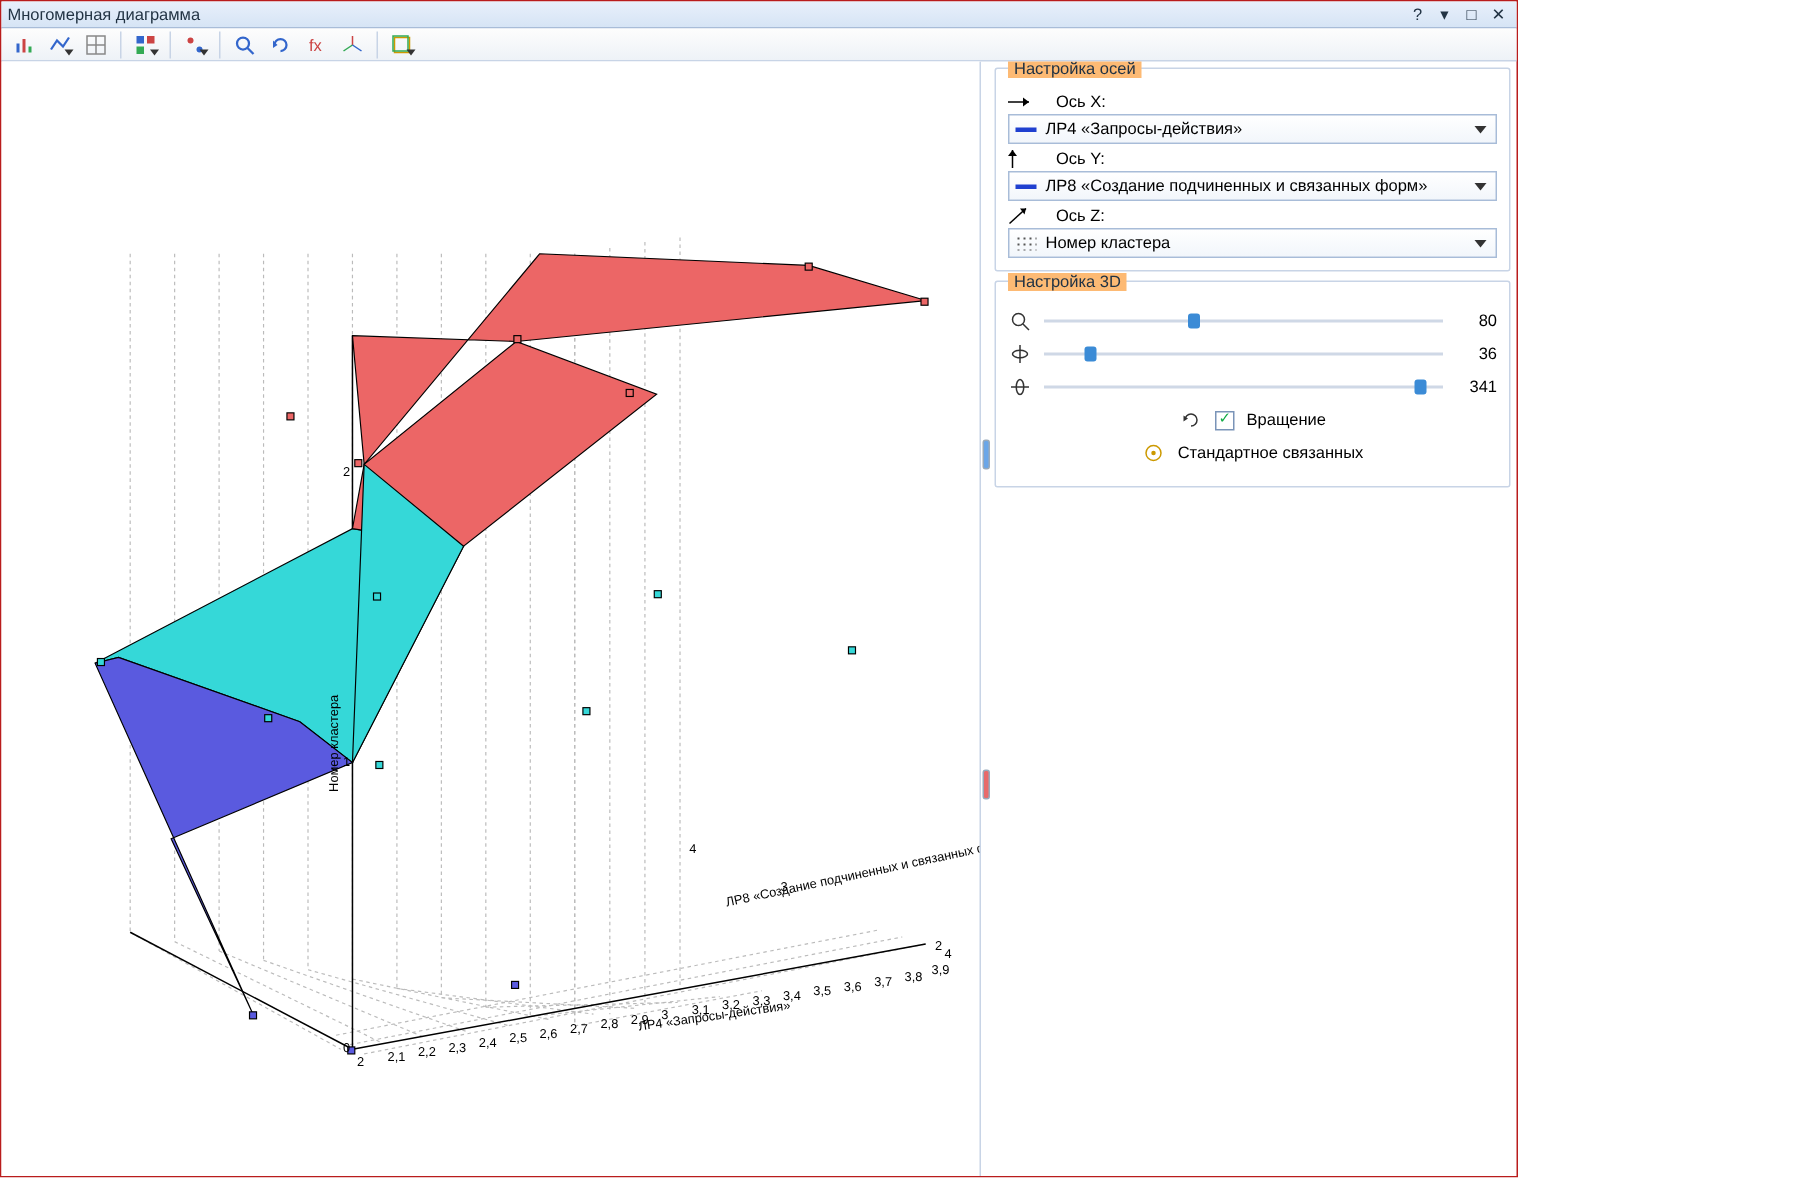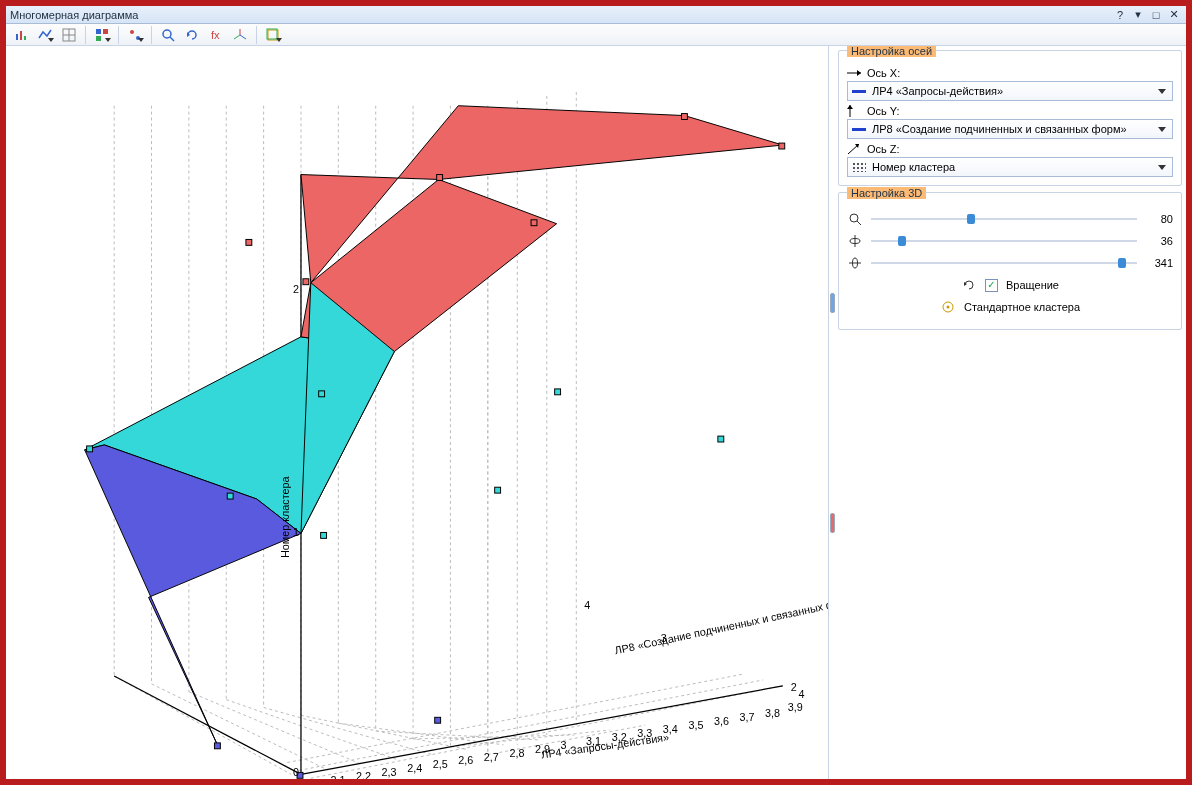--- a/index.html
+++ b/index.html
@@ -1,18 +1,18 @@
 <!DOCTYPE html>
 <html><head>
 <meta charset="utf-8">
 <style>
 * { box-sizing: border-box; margin: 0; padding: 0; font-family: Tahoma, Arial, sans-serif; font-size: 11px; }
 body { background: #fff; width: 1197px; height: 785px; overflow: hidden; position: relative; }
 
-.window { border: 6px solid #b91c1c; width: 1192px; height: 785px; display: flex; flex-direction: column; }
+.window { border: 1px solid #b91c1c; width: 1012px; height: 785px; display: flex; flex-direction: column; }
 
 .titlebar { background: linear-gradient(#e8f0fb,#d6e4f5); height: 18px; display: flex; align-items: center; padding: 0 4px; border-bottom: 1px solid #a8bcd8; }
 .titlebar .title { flex: 1; color: #234; }
 .titlebar .wbtn { width: 16px; height: 14px; margin-left: 2px; display: flex; align-items: center; justify-content: center; color: #234; cursor: pointer; }
 
 .toolbar { height: 22px; background: linear-gradient(#fdfdfd,#eef2f7); border-bottom: 1px solid #c8d4e6; display: flex; align-items: center; padding: 0 4px; gap: 2px; }
 .tbtn { width: 22px; height: 20px; display: flex; align-items: center; justify-content: center; border: 1px solid transparent; border-radius: 2px; cursor: pointer; position: relative; }
 .tbtn.dd::after { content: ""; border-left: 3px solid transparent; border-right: 3px solid transparent; border-top: 4px solid #333; position: absolute; right: 1px; bottom: 2px; }
 .tsep { width: 1px; height: 18px; background: #c8d4e6; margin: 0 3px; }
 
@@ -22,21 +22,21 @@
 
 .drag-handle { width: 7px; display: flex; flex-direction: column; align-items: center; justify-content: center; gap: 200px; cursor: ew-resize; }
 .drag-dot { width: 5px; height: 20px; border: 1px solid #9ab; border-radius: 2px; }
 
 .side { width: 350px; display: flex; flex-direction: column; gap: 6px; padding: 4px 4px 4px 2px; overflow: auto; }
 
 .group { border: 1px solid #c8d4e6; border-radius: 2px; padding: 6px 8px 8px; }
 .group-title { position: relative; top: -12px; background: #fdba74; display: inline-block; padding: 0 4px; color: #234; }
 .group-body { margin-top: -6px; }
 
-.axis-row-label { display: flex; align-items: center; gap: 6px; margin-top: 4px; color: #000; }
+.axis-row-label { display: flex; align-items: center; gap: 18px; margin-top: 4px; color: #000; }
 .axis-icon { width: 14px; height: 12px; display: inline-flex; align-items: center; justify-content: center; }
 
 .select { width: 100%; height: 20px; border: 1px solid #a8bcd8; background: linear-gradient(#fff,#f2f6fb); display: flex; align-items: center; padding: 0 18px 0 4px; position: relative; cursor: pointer; margin-top: 2px; }
 .select::after { content: ""; position: absolute; right: 6px; top: 7px; border-left: 4px solid transparent; border-right: 4px solid transparent; border-top: 5px solid #333; }
 .select .swatch { width: 14px; height: 10px; margin-right: 6px; display: inline-block; }
 .swatch-line { background: #2040d0; height: 3px; margin-top: 4px; }
 .swatch-dots { background-image: radial-gradient(#555 1px, transparent 1px); background-size: 4px 4px; height: 10px; }
 
 .slider-row { display: flex; align-items: center; gap: 8px; margin: 6px 0; }
 .slider-row .sicon { width: 16px; height: 16px; display: flex; align-items: center; justify-content: center; color: #333; }
@@ -354,19 +354,19 @@
             <span class="chk checked"></span>
             <span>Вращение</span>
           </div>
           <div class="chk-row" style="cursor:pointer">
             <span class="sicon">
                 <svg width="14" height="14">
                   <circle cx="7" cy="7" r="5" fill="none" stroke="#c90"></circle>
                   <circle cx="7" cy="7" r="1.5" fill="#c90"></circle>
                 </svg>
               </span>
-            <span>Стандартное кластера</span>
+            <span>Стандартное связанных</span>
           </div>
         </div>
       </div>
     </div>
   </div>
 </div>
 
 </body></html>

